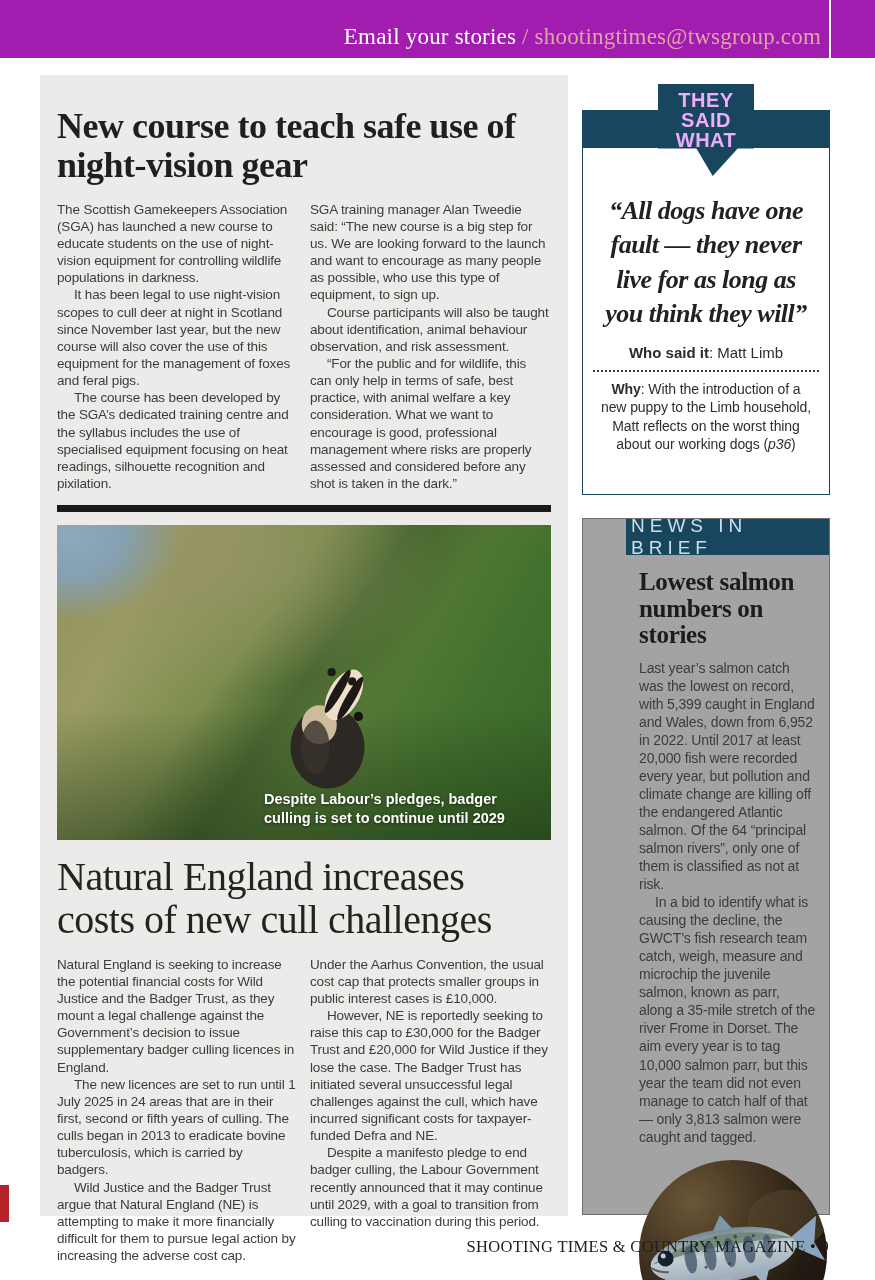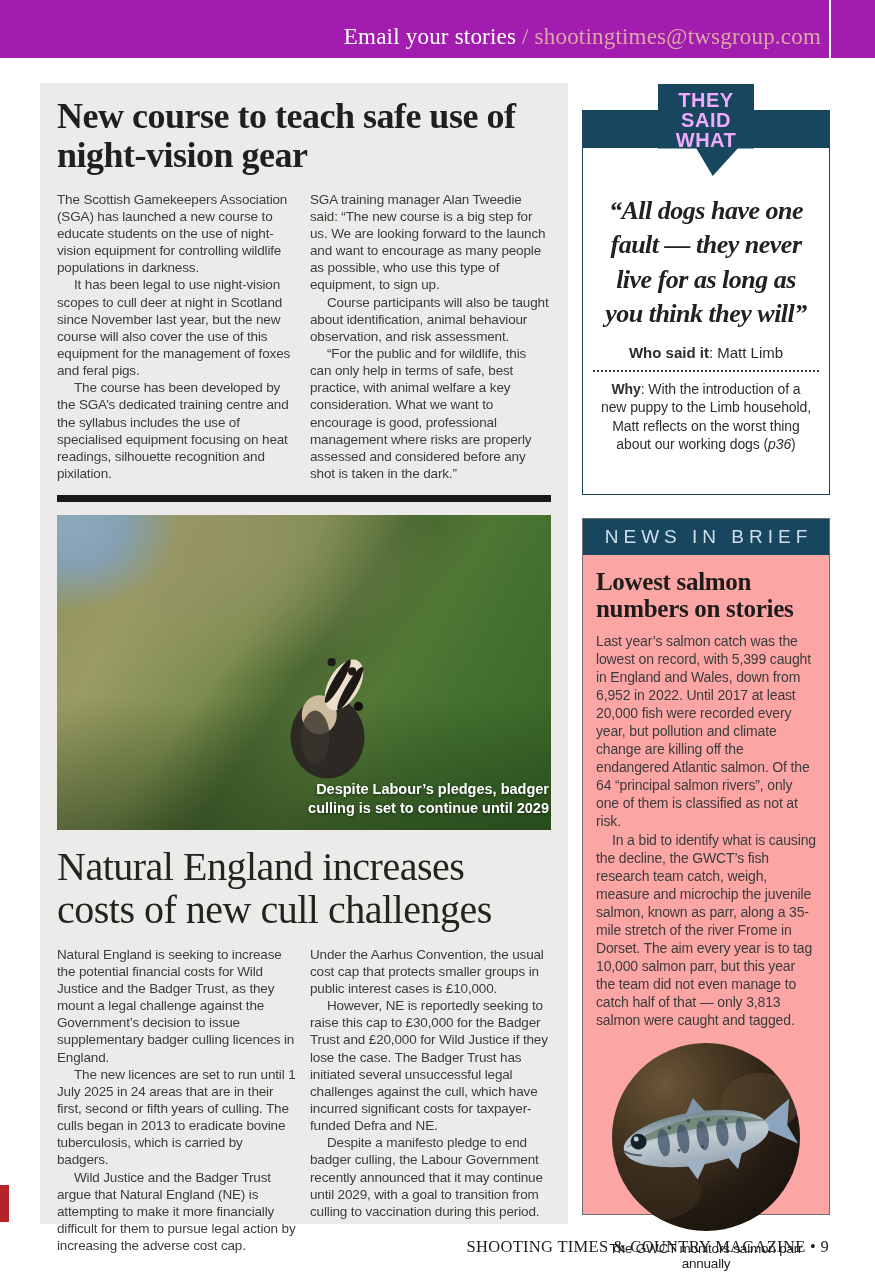--- a/index.html
+++ b/index.html
@@ -9,41 +9,41 @@
   
   .banner{position:absolute;left:0;top:0;width:875px;height:58px;background:#a21caf;}
   .banner-text{position:absolute;right:54px;bottom:8px;font-family:"Liberation Serif",serif;
                font-size:23px;letter-spacing:.2px;white-space:nowrap;}
   .banner-text .w{color:#ffffff;}
   .banner-text .p{color:#dba7a4;}
   .banner-line{position:absolute;left:829px;top:0;width:2px;height:58px;background:#ffffff;}
 
   
   .left-panel{position:absolute;left:40px;top:75px;width:528px;height:1141px;
-              background:#ecebe9;box-sizing:border-box;padding:14px 17px;margin-top:8px;}
+              background:#ecebe9;box-sizing:border-box;padding:32px 17px;}
   .headline1{font-family:"Liberation Serif",serif;font-weight:700;font-size:36px;line-height:1.08;
              letter-spacing:-.5px;color:#201f1d;margin:0 0 16px;max-width:478px;}
   .headline2{font-family:"Liberation Serif",serif;font-weight:400;font-size:40px;line-height:1.07;
              letter-spacing:-.5px;color:#24231f;margin:16px 0 14px;max-width:500px;}
   .cols{display:flex;gap:13px;}
   .col{width:240px;font-size:13.5px;line-height:1.27;letter-spacing:-.15px;color:#3d3c3a;}
   .col p{margin:0;}
   .col p + p{text-indent:17px;}
   .black-bar{height:7px;background:#1a1a19;margin-top:13px;}
 
   
   .photo{position:relative;margin-top:13px;height:315px;overflow:hidden;
     background:
       linear-gradient(to bottom, rgba(20,40,15,0) 58%, rgba(22,44,16,.45) 100%),
       radial-gradient(ellipse 150px 120px at 3% 3%, #8fa9bc 0%, #85a0b2 35%, rgba(133,160,178,0) 72%),
       radial-gradient(ellipse 320px 190px at 32% 10%, rgba(150,148,102,.85), rgba(150,148,102,0) 70%),
       linear-gradient(125deg, rgba(0,0,0,0) 38%, rgba(48,78,34,.5) 50%, rgba(0,0,0,0) 62%),
       linear-gradient(118deg, #8e9157 0%, #9a9c63 18%, #7b8c4d 38%, #587b38 58%, #42702e 78%, #386427 100%);}
   .badger{position:absolute;left:44%;top:38%;width:25%;height:48%;}
-  .photo-caption{position:absolute;right:2px;bottom:12px;max-width:255px;text-align:right;
+  .photo-caption{position:absolute;right:32px;bottom:12px;max-width:255px;text-align:left;
                  color:#fff;font-weight:700;font-size:14.5px;line-height:1.3;
                  text-shadow:0 1px 3px rgba(0,0,0,.55);}
 
   
   .tsw{position:absolute;left:582px;top:110px;width:248px;height:385px;background:#fff;
        border:1.5px solid #18465f;box-sizing:border-box;}
   .tsw-bar{height:37px;background:#18465f;}
   .tsw-ribbon{position:absolute;left:50%;transform:translateX(-50%);top:-27px;width:96px;height:92px;
               background:#18465f;color:#f0abfc;text-align:center;font-weight:700;font-size:20px;
               line-height:20px;letter-spacing:.5px;padding-top:6px;box-sizing:border-box;
@@ -52,22 +52,22 @@
              font-style:italic;font-weight:700;font-size:26px;line-height:1.32;color:#232120;
              letter-spacing:-.5px;}
   .tsw-who{margin-top:13px;text-align:center;font-size:15px;color:#2b2b2b;}
   .tsw-who .b{font-weight:700;}
   .tsw-dots{border:0;border-top:2px dotted #3c3c3c;margin:9px 10px 8px;}
   .tsw-why{margin:0 16px;text-align:center;font-size:14px;line-height:1.3;color:#2e2e2e;letter-spacing:-.1px;}
   .tsw-why .b{font-weight:700;}
   .tsw-why .i{font-style:italic;}
 
   
-  .nib{position:absolute;left:582px;top:518px;width:248px;height:697px;background:#fca5a5;
-       border:1px solid #6e6e6e;box-sizing:border-box;}
+  .nib{position:absolute;left:582px;top:518px;width:248px;height:697px;background:#a3a3a3;
+       border:1px solid #6e6e6e;box-sizing:border-box;padding-left:43px;}
   .nib-header{height:36px;background:#18465f;color:#cfdfe8;display:flex;align-items:center;
               justify-content:center;font-size:19px;letter-spacing:5px;padding-left:5px;}
   .nib-body{padding:10px 13px 0;}
   .nib-title{font-family:"Liberation Serif",serif;font-weight:700;font-size:25px;line-height:1.06;
              letter-spacing:-.3px;color:#1d1c1a;margin:4px 0 10px;}
   .nib-body p{margin:0;font-size:14px;line-height:1.29;letter-spacing:-.15px;color:#3c3c3b;}
   .nib-body p + p{text-indent:16px;}
   .fish-circle{width:188px;height:188px;border-radius:50%;margin:14px auto 10px;overflow:hidden;
                background:
                  radial-gradient(circle at 28% 22%, #6b5638 0%, #4a3a24 28%, #241b12 62%, #12100c 100%);}

